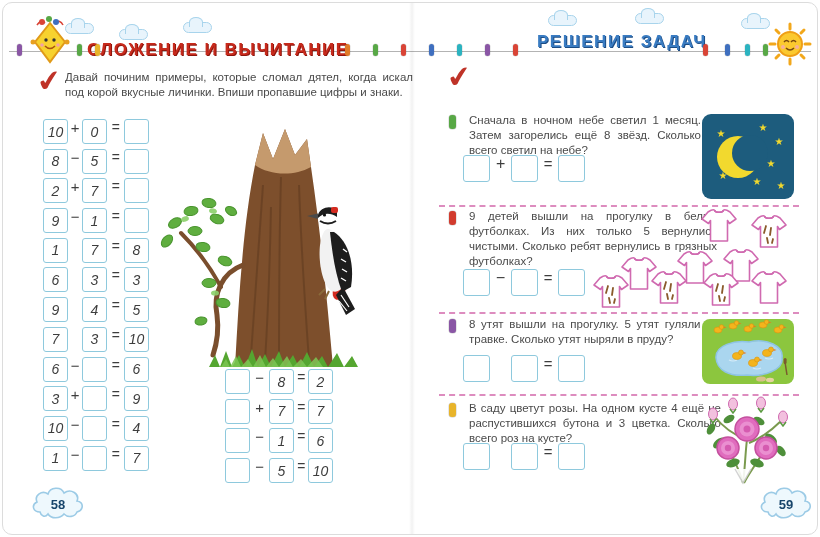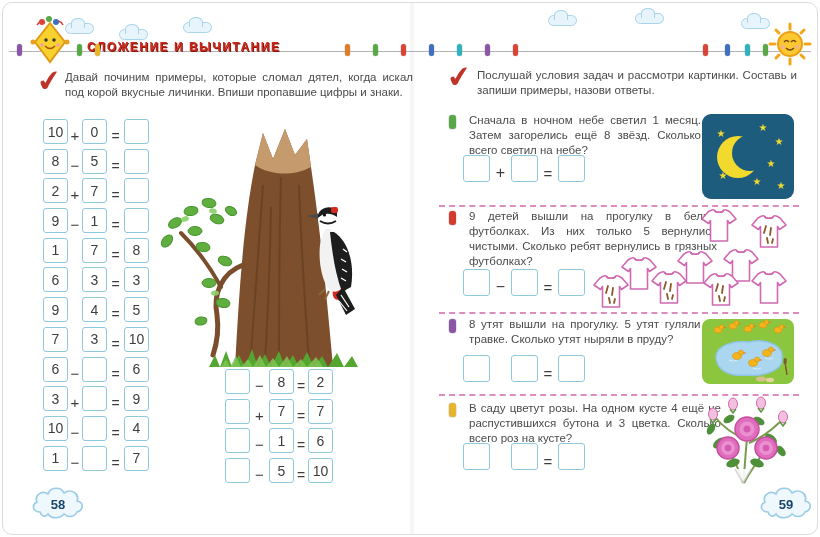--- a/index.html
+++ b/index.html
@@ -5,27 +5,27 @@
   html,body{margin:0;padding:0;background:#fff;}
   body{width:820px;height:537px;font-family:"Liberation Sans","DejaVu Sans",sans-serif;}
   #sheet{position:relative;width:814px;height:531px;margin:2px;border:1px solid #dcdcdc;border-radius:10px;background:#fff;overflow:hidden;}
   .page{position:absolute;top:0;width:410px;height:100%;}
   #page-left{left:0;} #page-right{left:410px;}
   .gutter{position:absolute;left:406px;top:0;width:6px;height:100%;background:linear-gradient(90deg,rgba(0,0,0,0),rgba(0,0,0,.05),rgba(0,0,0,0));}
   .string{position:absolute;left:6px;top:48px;width:802px;border-top:1.6px solid #b3b3b3;}
   .pin{position:absolute;top:41px;width:5px;height:12px;border-radius:2.5px;box-shadow:0 0 0 .5px rgba(0,0,0,.15);}
   .cloud{position:absolute;width:27px;height:9px;background:#e8f4fc;border:1.5px solid #a8d4ec;border-radius:8px;}
   .cloud::before{content:"";position:absolute;left:5px;top:-6px;width:12px;height:9px;background:#e8f4fc;border:1.5px solid #a8d4ec;border-radius:50% 50% 0 0;border-bottom:none;}
-  .title{position:absolute;font-weight:bold;font-size:12px;letter-spacing:1.5px;white-space:nowrap;}
+  .title{position:absolute;font-weight:bold;font-size:17px;letter-spacing:1.5px;white-space:nowrap;}
   .title-left{left:84px;top:37px;color:#c72a1c;text-shadow:1px 1px 0 #8e150c;}
   .title-right{left:124px;top:29px;color:#3a7cc2;text-shadow:1px 1px 0 #1c4d85;}
   .check{position:absolute;font-size:29px;color:#bf3328;font-weight:bold;transform:rotate(-8deg);line-height:1;}
   .instr,.task-text{position:absolute;font-size:11.5px;line-height:15px;text-align:justify;color:#4a4a4a;}
   .eq-col{position:absolute;display:flex;flex-direction:column;gap:4.7px;}
-  .eq-row{display:flex;align-items:flex-end;height:25px;}
+  .eq-row{display:flex;align-items:flex-start;height:25px;font-style:italic;}
   .eq-box{box-sizing:border-box;width:25px;height:25px;border:1.5px solid #8ec9dd;border-radius:3px;background:#fff;display:flex;align-items:center;justify-content:center;font-size:14px;color:#3d3d3d;flex:none;}
   .eq-op{width:14px;text-align:center;font-size:15px;color:#3d3d3d;flex:none;}
   .eq-eq{width:17px;text-align:center;font-size:14px;color:#3d3d3d;flex:none;}
   .eq-sec .eq-op{width:19px;} .eq-sec .eq-eq{width:14px;}
   .eq-task .eq-row{height:27px;}
   .eq-task .eq-box{width:27px;height:27px;font-size:15px;}
   .eq-task .eq-op{width:21px;font-size:16px;} .eq-task .eq-eq{width:20px;font-size:15px;}
   .task-pin{position:absolute;width:7px;height:14px;border-radius:3px;box-shadow:0 0 0 .5px rgba(0,0,0,.2);}
   .sep{position:absolute;left:26px;width:360px;border-top:2px dashed #d879b4;opacity:.85;}
   .pic{position:absolute;}
@@ -252,22 +252,22 @@
         </div>
       </div>
 
     <svg class="badge" style="left:26px;top:483px;" viewBox="0 0 58 36">
       <path d="M11 26 C4 26 2 19 8 16 C5 9 13 4 19 8 C21 1 32 0 35 7 C42 2 51 8 48 15 C55 16 55 24 48 26 C46 31 39 32 35 28 C31 33 22 33 19 28 C16 32 12 30 11 26 Z" fill="#eef8fd" stroke="#9ccbe6" stroke-width="1.6"></path>
       <text x="29" y="23" text-anchor="middle" font-size="13" font-weight="bold" fill="#17456b">58</text>
     </svg>
   </div>
 
   <div class="page" id="page-right">
+    <div class="title title-right">РЕШЕНИЕ ЗАДАЧ</div>
     <div class="check" style="left:34px;top:60px;">✔</div>
-    <div class="instr" style="left:64px;top:65px;width:320px;">Послушай условия задач и рассмотри картинки. Составь и запиши примеры, назови ответы.</div>
 
     <div class="task-pin" style="left: 36px; top: 112px; background: rgb(88, 168, 70);"></div>
     <div class="task-text" style="left:56px;top:110px;width:232px;">Сначала в ночном небе светил 1 месяц. Затем загорелись ещё 8 звёзд. Сколько всего светил на небе?</div>
     <div class="eq-col eq-task" style="left:50px;top:152px;">
         <div class="eq-row">
           <span class="eq-box"></span>
           <span class="eq-op">+</span>
           <span class="eq-box"></span>
           <span class="eq-eq">=</span>
           <span class="eq-box"></span>

